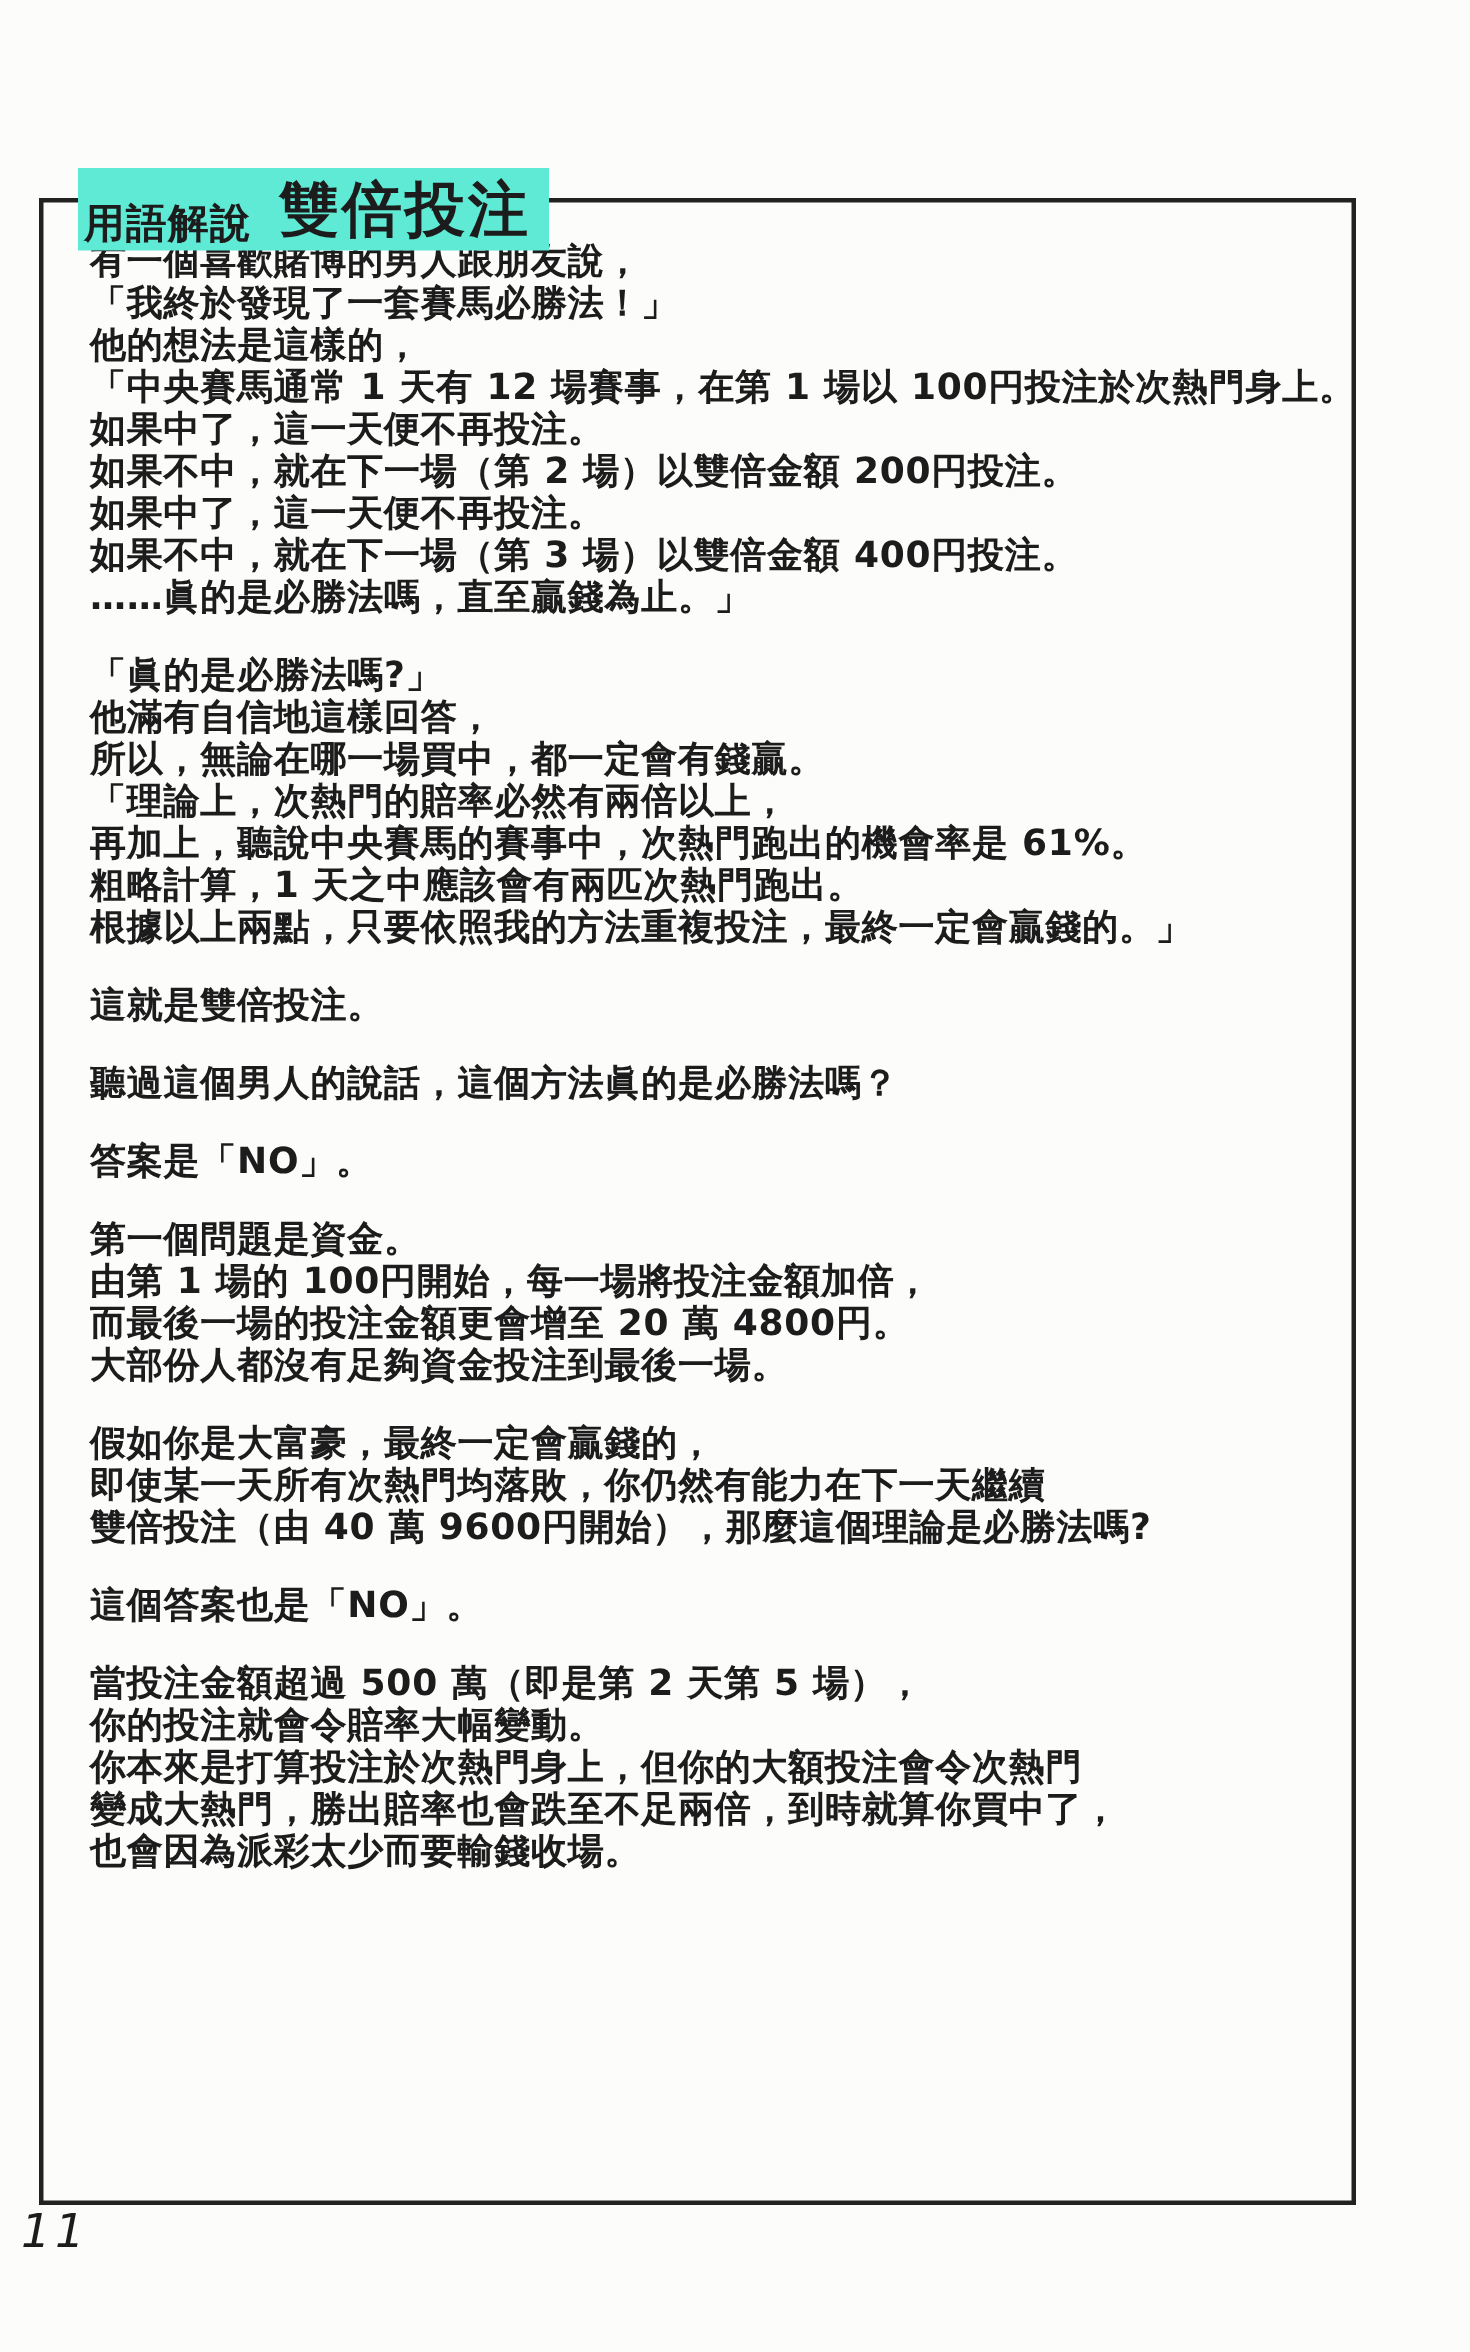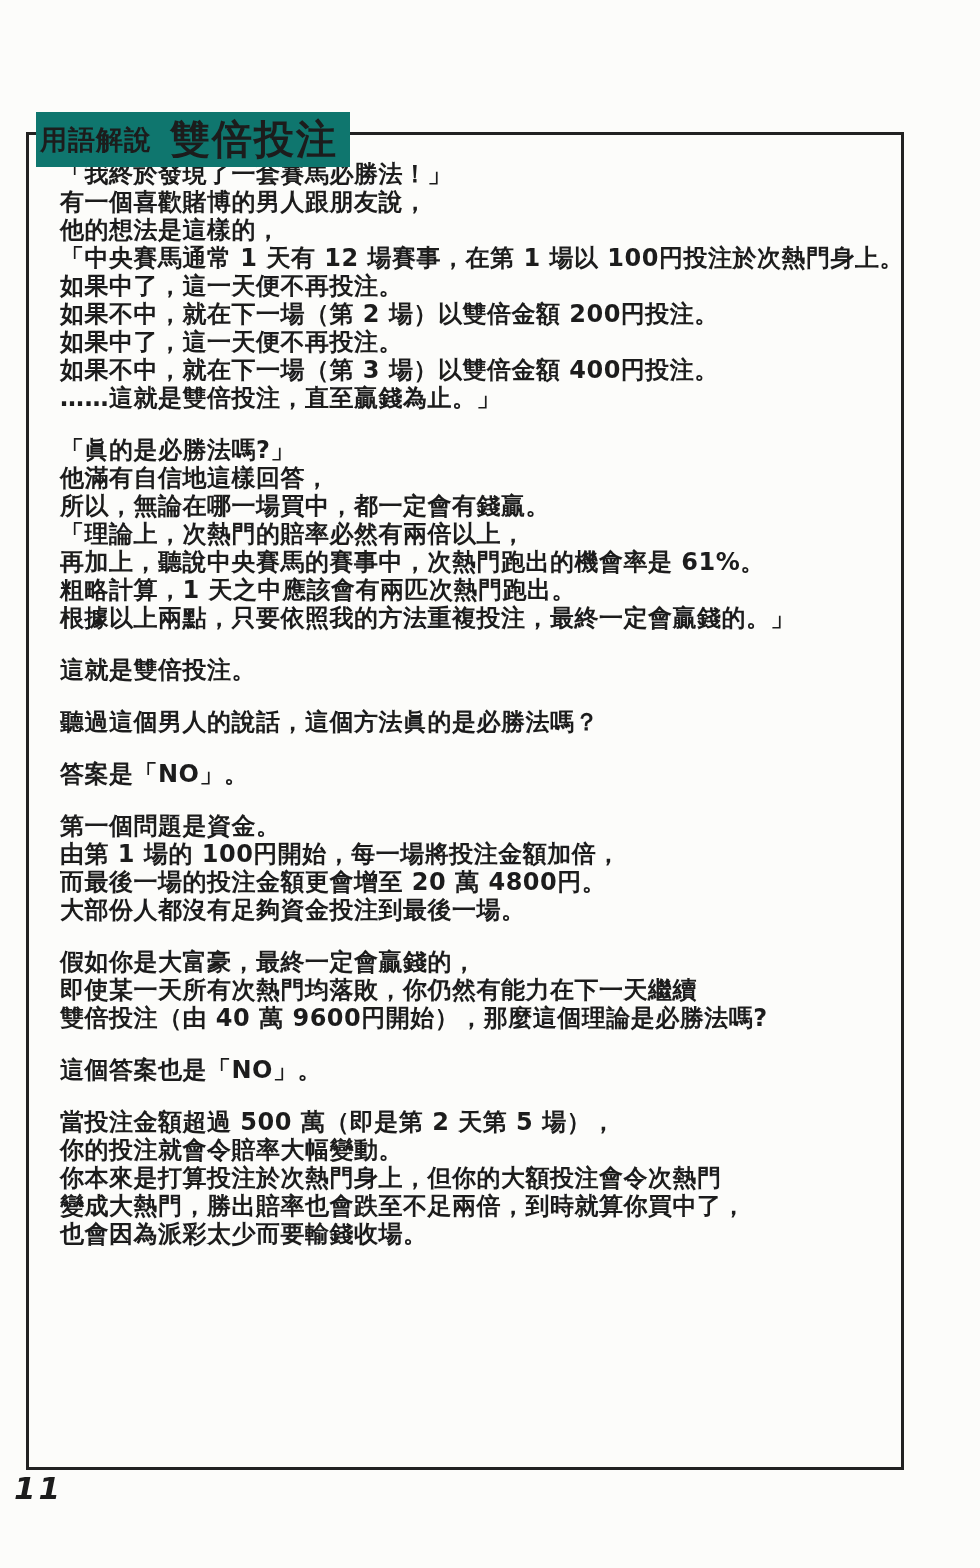--- a/index.html
+++ b/index.html
@@ -21,24 +21,24 @@
     top: 132px;
     width: 872px;
     height: 1332px;
     border: 3px solid #222;
     background: transparent;
     box-sizing: content-box;
   }
   .box-title {
     position: absolute;
     top: -23px;
-    left: 7px;
-    background: #0f766e;
+    left: 23px;
+    background: #5eead4;
     display: flex;
-    align-items: center;
+    align-items: flex-end;
     gap: 18px;
     padding: 0 12px 0 4px;
     white-space: nowrap;
   }
   .box-title .label {
     font-size: 27px;
     font-weight: 700;
     letter-spacing: 1px;
   }
   .box-title .term {
@@ -60,45 +60,45 @@
     line-height: 28px;
     font-weight: 700;
     letter-spacing: 0.5px;
     white-space: nowrap;
   }
   .page-number {
     position: absolute;
     left: 14px;
     top: 1470px;
     font-size: 31px;
-    font-weight: 700;
+    font-weight: 400;
     font-style: italic;
     letter-spacing: 3px;
     color: #1c1c1c;
   }
 </style>
 </head>
 <body>
 
 <div class="glossary-box">
   <div class="box-title">
     <span class="label">用語解說</span>
     <span class="term">雙倍投注</span>
   </div>
   <div class="box-body">
       <div class="para">
+        <div class="line">有一個喜歡賭博的男人跟朋友說，</div>
         <div class="line">「我終於發現了一套賽馬必勝法！」</div>
-        <div class="line">有一個喜歡賭博的男人跟朋友說，</div>
         <div class="line">他的想法是這樣的，</div>
         <div class="line">「中央賽馬通常 1 天有 12 場賽事，在第 1 場以 100円投注於次熱門身上。</div>
         <div class="line">如果中了，這一天便不再投注。</div>
         <div class="line">如果不中，就在下一場（第 2 場）以雙倍金額 200円投注。</div>
         <div class="line">如果中了，這一天便不再投注。</div>
         <div class="line">如果不中，就在下一場（第 3 場）以雙倍金額 400円投注。</div>
-        <div class="line">……這就是雙倍投注，直至贏錢為止。」</div>
+        <div class="line">……眞的是必勝法嗎，直至贏錢為止。」</div>
       </div>
       <div class="para">
         <div class="line">「眞的是必勝法嗎?」</div>
         <div class="line">他滿有自信地這樣回答，</div>
         <div class="line">所以，無論在哪一場買中，都一定會有錢贏。</div>
         <div class="line">「理論上，次熱門的賠率必然有兩倍以上，</div>
         <div class="line">再加上，聽說中央賽馬的賽事中，次熱門跑出的機會率是 61%。</div>
         <div class="line">粗略計算，1 天之中應該會有兩匹次熱門跑出。</div>
         <div class="line">根據以上兩點，只要依照我的方法重複投注，最終一定會贏錢的。」</div>
       </div>

